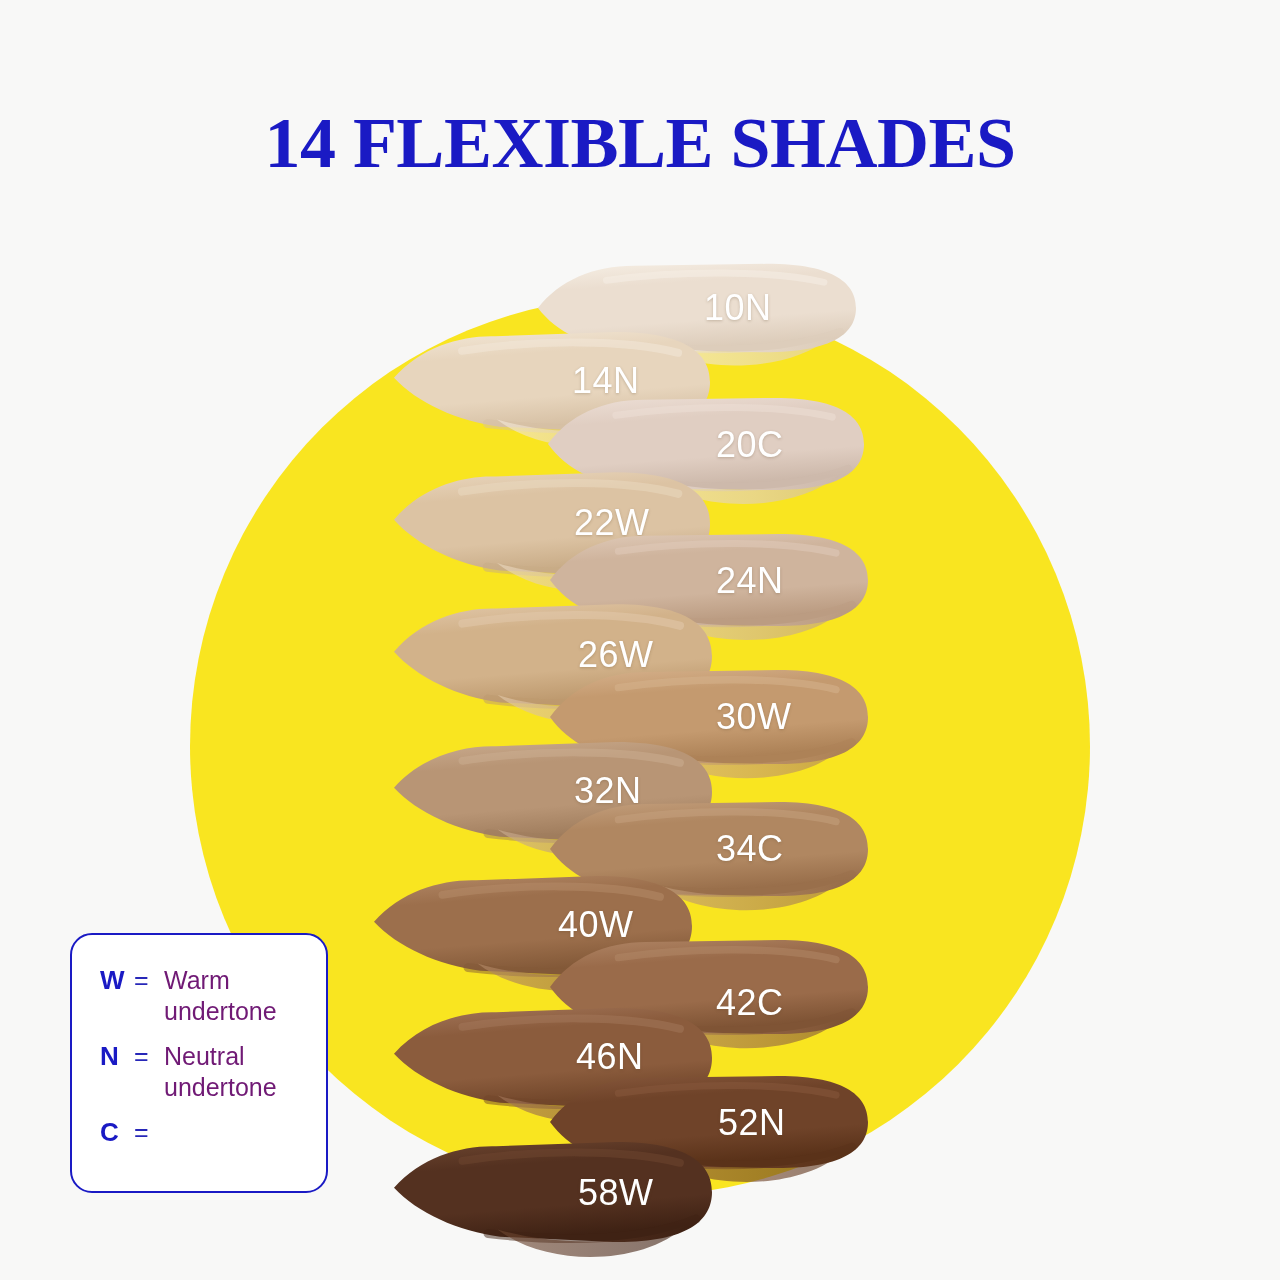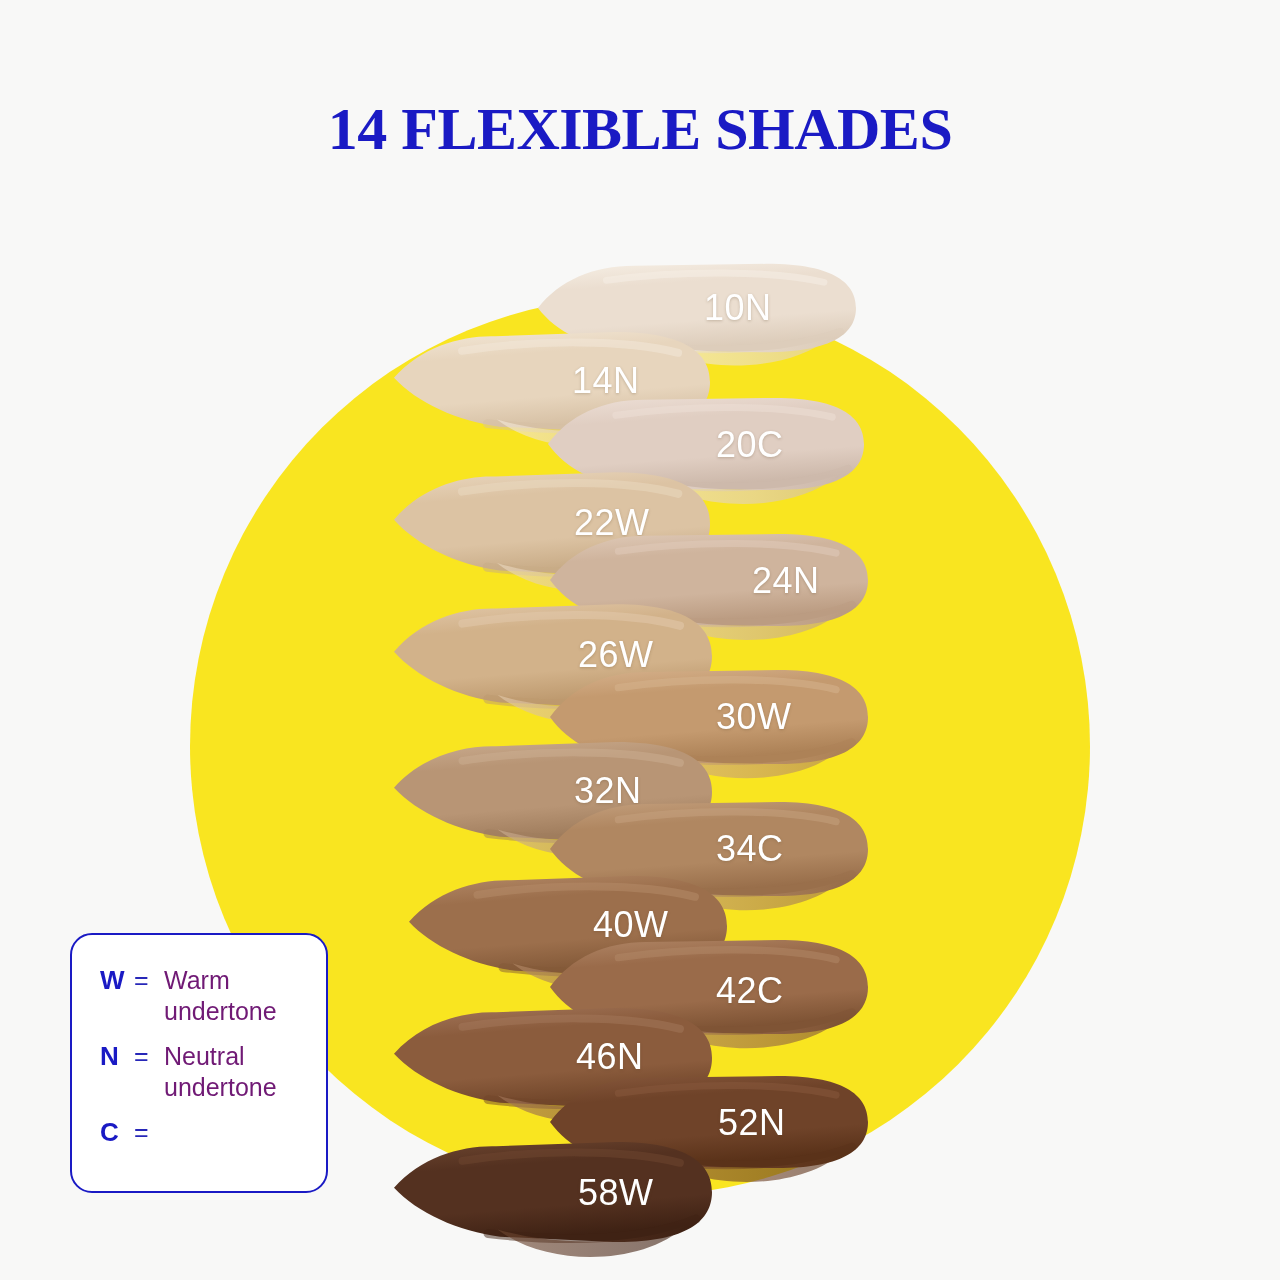--- a/index.html
+++ b/index.html
@@ -11,21 +11,21 @@
     position:relative;
   }
   #stage{position:absolute;inset:0;width:1280px;height:1280px;}
 
   
   .title{
     position:absolute;left:0;top:58px;width:1280px;
     text-align:center;
     font-family:"Liberation Serif", serif;
     font-weight:700;
-    font-size:60px;
+    font-size:72px;
     letter-spacing:-0.5px;
     color:#1a1ac4;
     line-height:1.05;
     white-space:nowrap;
   }
   .subtitle{
     position:absolute;left:0;top:166px;width:1280px;
     text-align:center;
     font-family:"Liberation Sans", sans-serif;
     font-weight:400;
@@ -215,21 +215,21 @@
               <stop offset="0" stop-color="#e0cbb9"></stop>
               <stop offset="0.55" stop-color="#cfb49d"></stop>
               <stop offset="1" stop-color="#bb9c82"></stop>
             </linearGradient>
           </defs>
           <path d="M 2,48 C 23.04,19.200000000000003 57.599999999999994,3.84 97.91999999999999,3.84 L 230.39999999999998,1.92 C 300.79999999999995,1.92 320,24 320,48 C 320,73.92 297.6,95.03999999999999 224,94.08 L 97.91999999999999,92.16 C 51.839999999999996,90.24 20.159999999999997,72.96000000000001 2,48 Z" fill="url(#g4)"></path>
           <path d="M 70.4,19.200000000000003 C 144,8.64 236.8,8.64 288,21.12" fill="none" stroke="#e0cbb9" stroke-width="7.199999999999999" stroke-linecap="round" opacity="0.55"></path>
           <path d="M 96,86.4 C 176,95.03999999999999 256,92.16 304,72.96000000000001" fill="none" stroke="#bb9c82" stroke-width="8.16" stroke-linecap="round" opacity="0.5"></path>
           <path d="M 105.60000000000001,82.56 C 153.6,117.12 249.60000000000002,117.12 294.40000000000003,78.72 C 240,97.92 160,97.92 105.60000000000001,82.56 Z" fill="url(#h4)" opacity="0.62"></path>
         </svg>
-        <span class="lbl" style="left: 168px; top: 28px; margin-left: 36px;">24N</span>
+        <span class="lbl" style="left: 168px; top: 28px;">24N</span>
       </div>
       <div class="swatch" style="left: 392px; top: 602px; width: 320px; height: 108px;">
         <svg width="320" height="108" viewBox="0 0 320 108">
           <defs>
             <linearGradient id="g5" x1="0" y1="0" x2="0.25" y2="1">
               <stop offset="0" stop-color="#e2c9ab"></stop>
               <stop offset="0.3" stop-color="#d2b28a"></stop>
               <stop offset="0.72" stop-color="#d2b28a"></stop>
               <stop offset="1" stop-color="#bd996e"></stop>
             </linearGradient>
@@ -305,21 +305,21 @@
               <stop offset="1" stop-color="#996f4b"></stop>
             </linearGradient>
           </defs>
           <path d="M 2,49 C 23.04,19.6 57.599999999999994,3.92 97.91999999999999,3.92 L 230.39999999999998,1.96 C 300.79999999999995,1.96 320,24.5 320,49 C 320,75.46000000000001 297.6,97.02 224,96.03999999999999 L 97.91999999999999,94.08 C 51.839999999999996,92.11999999999999 20.159999999999997,74.48 2,49 Z" fill="url(#g8)"></path>
           <path d="M 70.4,19.6 C 144,8.82 236.8,8.82 288,21.56" fill="none" stroke="#c4a07e" stroke-width="7.35" stroke-linecap="round" opacity="0.55"></path>
           <path d="M 96,88.2 C 176,97.02 256,94.08 304,74.48" fill="none" stroke="#996f4b" stroke-width="8.33" stroke-linecap="round" opacity="0.5"></path>
           <path d="M 105.60000000000001,84.28 C 153.6,119.56 249.60000000000002,119.56 294.40000000000003,80.36 C 240,99.96000000000001 160,99.96000000000001 105.60000000000001,84.28 Z" fill="url(#h8)" opacity="0.62"></path>
         </svg>
         <span class="lbl" style="left: 168px; top: 28px;">34C</span>
       </div>
-      <div class="swatch" style="left: 407px; top: 874px; width: 320px; height: 104px;">
+      <div class="swatch" style="left: 372px; top: 874px; width: 320px; height: 104px;">
         <svg width="320" height="104" viewBox="0 0 320 104">
           <defs>
             <linearGradient id="g9" x1="0" y1="0" x2="0.25" y2="1">
               <stop offset="0" stop-color="#b48a68"></stop>
               <stop offset="0.3" stop-color="#9c6f4c"></stop>
               <stop offset="0.72" stop-color="#9c6f4c"></stop>
               <stop offset="1" stop-color="#835938"></stop>
             </linearGradient>
             <linearGradient id="h9" x1="0" y1="0" x2="1" y2="0">
               <stop offset="0" stop-color="#b48a68"></stop>
@@ -347,21 +347,21 @@
               <stop offset="0" stop-color="#b08666"></stop>
               <stop offset="0.55" stop-color="#9a6b4a"></stop>
               <stop offset="1" stop-color="#7f5435"></stop>
             </linearGradient>
           </defs>
           <path d="M 2,49 C 23.04,19.6 57.599999999999994,3.92 97.91999999999999,3.92 L 230.39999999999998,1.96 C 300.79999999999995,1.96 320,24.5 320,49 C 320,75.46000000000001 297.6,97.02 224,96.03999999999999 L 97.91999999999999,94.08 C 51.839999999999996,92.11999999999999 20.159999999999997,74.48 2,49 Z" fill="url(#g10)"></path>
           <path d="M 70.4,19.6 C 144,8.82 236.8,8.82 288,21.56" fill="none" stroke="#b08666" stroke-width="7.35" stroke-linecap="round" opacity="0.55"></path>
           <path d="M 96,88.2 C 176,97.02 256,94.08 304,74.48" fill="none" stroke="#7f5435" stroke-width="8.33" stroke-linecap="round" opacity="0.5"></path>
           <path d="M 105.60000000000001,84.28 C 153.6,119.56 249.60000000000002,119.56 294.40000000000003,80.36 C 240,99.96000000000001 160,99.96000000000001 105.60000000000001,84.28 Z" fill="url(#h10)" opacity="0.62"></path>
         </svg>
-        <span class="lbl" style="left: 168px; top: 32px;">42C</span>
+        <span class="lbl" style="left: 168px; top: 44px;">42C</span>
       </div>
       <div class="swatch" style="left: 392px; top: 1006px; width: 320px; height: 104px;">
         <svg width="320" height="104" viewBox="0 0 320 104">
           <defs>
             <linearGradient id="g11" x1="0" y1="0" x2="0.25" y2="1">
               <stop offset="0" stop-color="#a3765a"></stop>
               <stop offset="0.3" stop-color="#8b5c3d"></stop>
               <stop offset="0.72" stop-color="#8b5c3d"></stop>
               <stop offset="1" stop-color="#71462a"></stop>
             </linearGradient>

